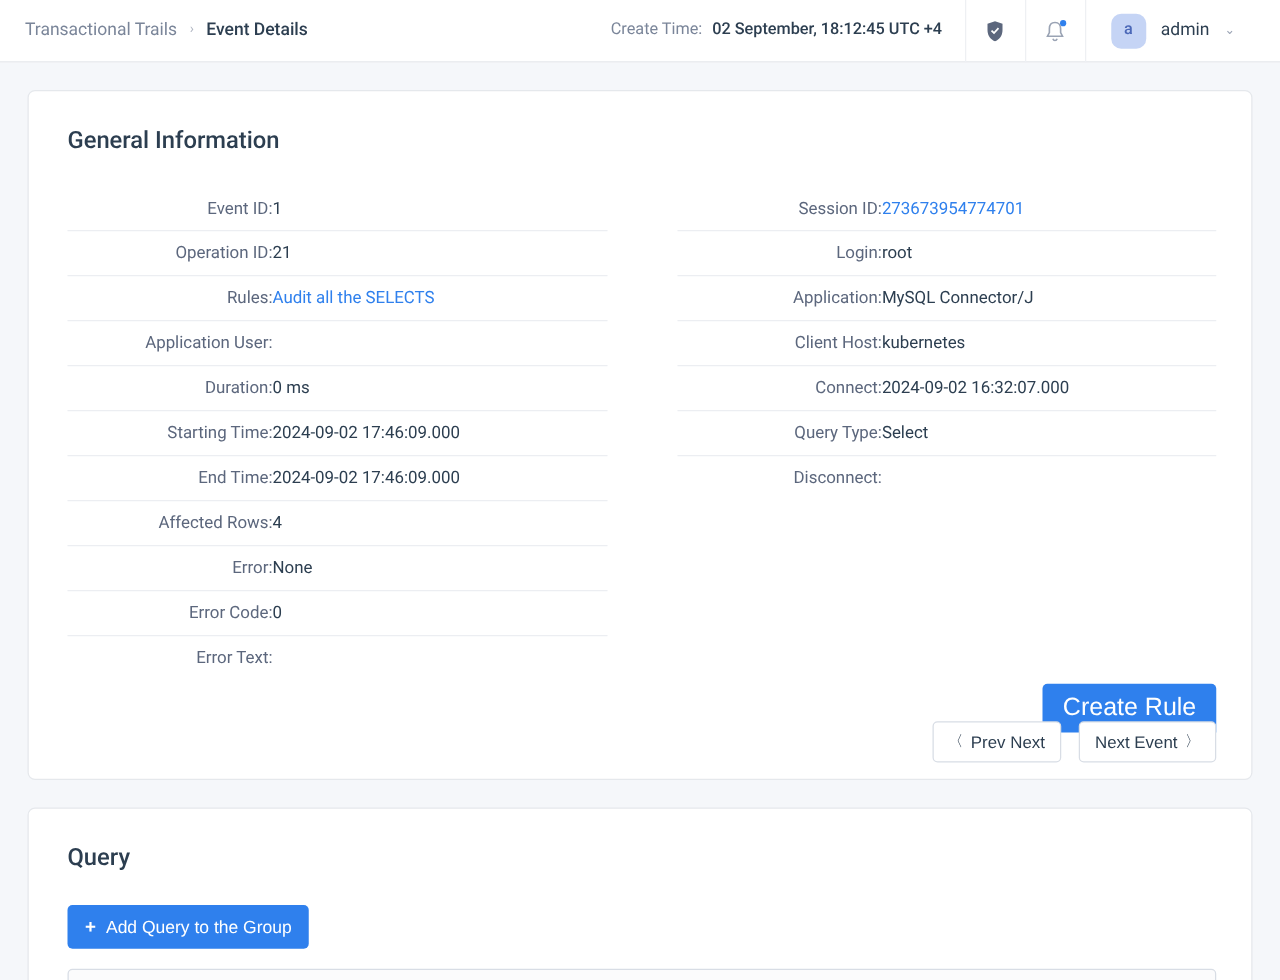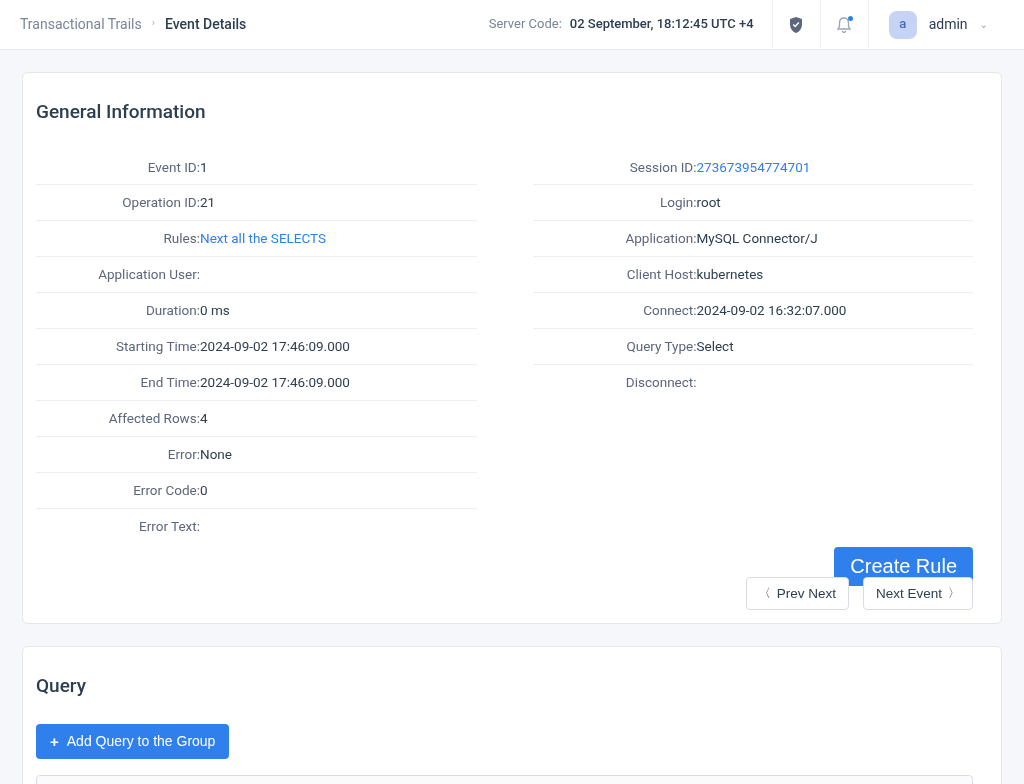--- a/index.html
+++ b/index.html
@@ -92,21 +92,21 @@
 .user-name { color: #2c3e50; font-size: 14px; }
 .user-caret { color: #9aa3b4; font-size: 10px; }
 
 .page {
   padding: 22px;
 }
 .card {
   background: #fff;
   border: 1px solid #e5e8ec;
   border-radius: 6px;
-  padding: 26px 28px 20px 13px;
+  padding: 26px 28px 20px 31px;
   margin-bottom: 22px;
   position: relative;
 }
 .card h2 {
   font-size: 19px;
   font-weight: 500;
   color: #2c3e50;
   margin-bottom: 24px;
 }
 .info-grid {
@@ -211,21 +211,21 @@
 </head>
 <body>
 
 <div class="topbar">
   <div class="breadcrumb">
     <span>Transactional Trails</span>
     <span class="chev">›</span>
     <span class="current">Event Details</span>
   </div>
   <div class="topbar-right">
-    <span class="server-time-label">Server Code:</span>
+    <span class="server-time-label">Create Time:</span>
     <span class="server-time-value">02 September, 18:12:45  UTC +4</span>
     <div class="topbar-icon">
       <svg width="16" height="18" viewBox="0 0 16 18" fill="none">
         <path d="M8 1 L14 3 V8 C14 13 11 16 8 17 C5 16 2 13 2 8 V3 Z" fill="#5c677d"></path>
         <path d="M5.2 8.5 L7.2 10.4 L10.8 6.5" stroke="#fff" stroke-width="1.4" fill="none"></path>
       </svg>
     </div>
     <div class="topbar-icon">
       <svg width="16" height="18" viewBox="0 0 16 18" fill="none">
         <path d="M8 2 C5 2 3.5 4 3.5 7 V10 L2 13 H14 L12.5 10 V7 C12.5 4 11 2 8 2 Z" stroke="#9aa3b4" stroke-width="1.3" fill="none"></path>
@@ -250,21 +250,21 @@
           <div class="info-row">
             <div class="info-label">Event ID:</div>
             <div class="info-value">1</div>
           </div>
           <div class="info-row">
             <div class="info-label">Operation ID:</div>
             <div class="info-value">21</div>
           </div>
           <div class="info-row">
             <div class="info-label">Rules:</div>
-            <div class="info-value link">Next all the SELECTS</div>
+            <div class="info-value link">Audit all the SELECTS</div>
           </div>
           <div class="info-row">
             <div class="info-label">Application User:</div>
             <div class="info-value"></div>
           </div>
           <div class="info-row">
             <div class="info-label">Duration:</div>
             <div class="info-value">0 ms</div>
           </div>
           <div class="info-row">

